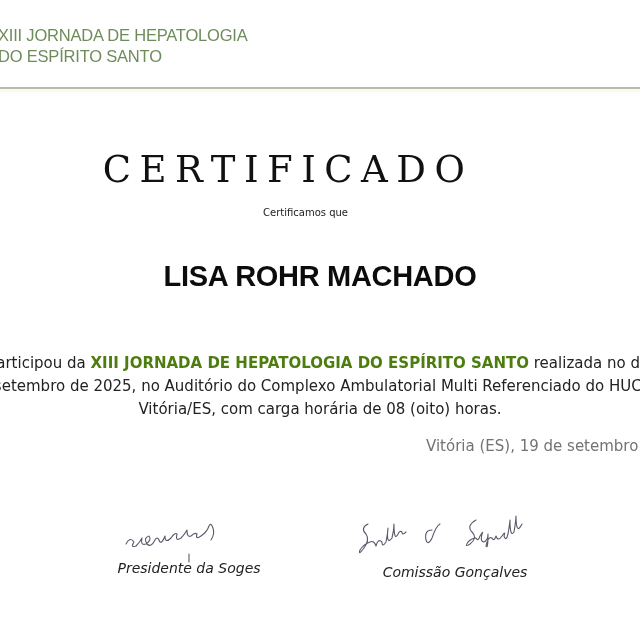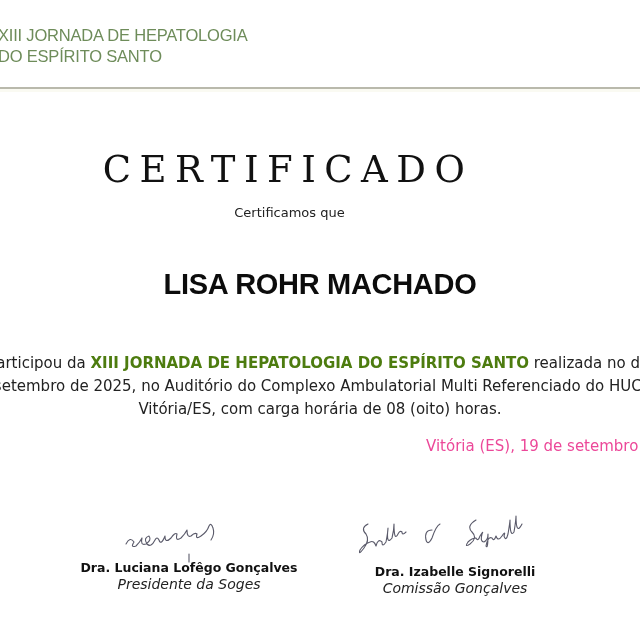--- a/index.html
+++ b/index.html
@@ -24,38 +24,38 @@
     position: absolute; left: 0; top: 89px; width: 640px; height: 3px;
     background: #fafaf2;
   }
   .cert-title {
     position: absolute; left: 0; width: 576px; top: 146px; text-align: center;
     font-family: "DejaVu Serif", serif;
     font-size: 37px; letter-spacing: 8.5px; color: #111;
     line-height: 48px;
   }
   .cert-intro {
-    position: absolute; left: 0; width: 579px; top: 204px; text-align: center;
-    font-size: 13px; color: #222; line-height: 18px;
+    position: absolute; left: 16px; width: 579px; top: 204px; text-align: center;
+    font-size: 10px; color: #222; line-height: 18px;
   }
   .recipient {
-    position: absolute; left: 0; width: 640px; top: 266px; text-align: center;
+    position: absolute; left: 0; width: 640px; top: 258px; text-align: center;
     font-family: "Liberation Sans", sans-serif; font-weight: bold;
     font-size: 29px; color: #0c0c0c; line-height: 36px; letter-spacing: -0.3px;
   }
   .body-text {
     position: absolute; left: -132px; width: 904px; top: 352px; text-align: center;
     font-size: 15px; line-height: 23px; color: #222;
     white-space: nowrap;
   }
   .body-text .line { display: block; }
   .body-text b { font-weight: bold; color: #4d7c0f; }
   .date-line {
     position: absolute; left: 426px; top: 437px;
-    font-size: 15px; color: #ec4899; white-space: nowrap;
+    font-size: 15px; color: #737373; white-space: nowrap;
   }
   .sig-block {
     position: absolute; text-align: center;
   }
   .sig-block .sig-img { height: 40px; position: relative; }
   .sig-block .sig-name {
     font-weight: bold; font-size: 12.5px; color: #111; line-height: 16px; white-space: nowrap;
   }
   .sig-block .sig-role {
     font-style: italic; font-size: 14px; color: #222; line-height: 17px; white-space: nowrap;
@@ -88,27 +88,25 @@
 
 <div class="date-line">Vitória (ES), 19 de setembro</div>
 
 <div class="sig-block sig-left">
   <div class="sig-img">
     <svg width="230" height="44" viewBox="0 0 230 44">
       <path d="M52 24 q4 -8 8 -2 q-4 6 2 4 q4 -4 6 -8 q-2 8 4 6 q6 -4 3 -8 q-6 2 -2 8 q4 4 8 -4 q2 -4 4 0 q2 6 6 -4 q0 8 6 2 q4 -6 6 -4 q-2 8 4 4 q4 -4 6 -8 q0 8 4 6 q4 -4 6 -2 q-2 6 4 2 q6 -4 8 -10 q2 -4 4 2 q2 6 -2 12"></path>
       <path d="M115 34 l0 8"></path>
     </svg>
   </div>
-  <div class="sig-name">Dra. Luciana Lofêgo Gonçalves</div>
   <div class="sig-role">Presidente da Soges</div>
 </div>
 
 <div class="sig-block sig-right">
   <div class="sig-img" style="height:54px;">
     <svg width="240" height="54" viewBox="0 0 240 54">
       <path d="M28 14 q-8 4 -2 10 q4 6 -2 14 q-6 8 -4 2 q4 -6 10 -8 q4 -2 6 4 q2 -8 6 -4 q0 6 4 0 q2 -10 2 -14 q-2 18 4 10 q2 -8 2 -14 q0 18 4 10 q2 -4 4 -2 q0 4 4 0"></path>
       <path d="M92 20 q-8 0 -6 10 q2 6 6 -2 q4 -12 8 -14"></path>
       <path d="M136 10 q-10 6 -4 12 q6 6 -2 12 q-6 4 -2 -2 q4 -4 8 -4 q2 4 4 -2 q4 -6 2 -2 q-2 8 2 8 q4 -2 4 -8 q0 16 -2 12 q2 -10 6 -8 q2 4 4 -2 q2 6 6 0 q4 -6 2 0 q2 6 4 -2 q2 -12 2 -14 q0 18 4 12 q2 -12 2 -16 q0 20 6 8"></path>
     </svg>
   </div>
-  <div class="sig-name">Dra. Izabelle Signorelli</div>
   <div class="sig-role">Comissão Gonçalves</div>
 </div>
 
 </body></html>

